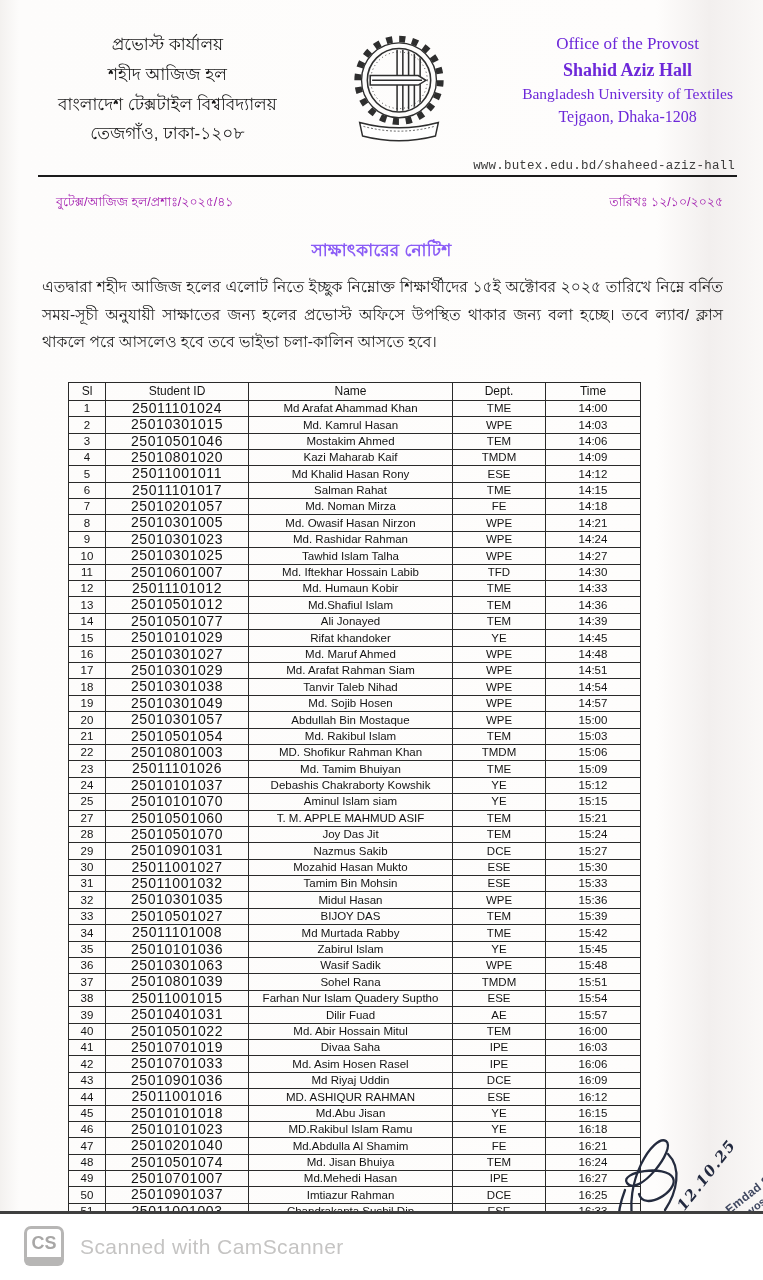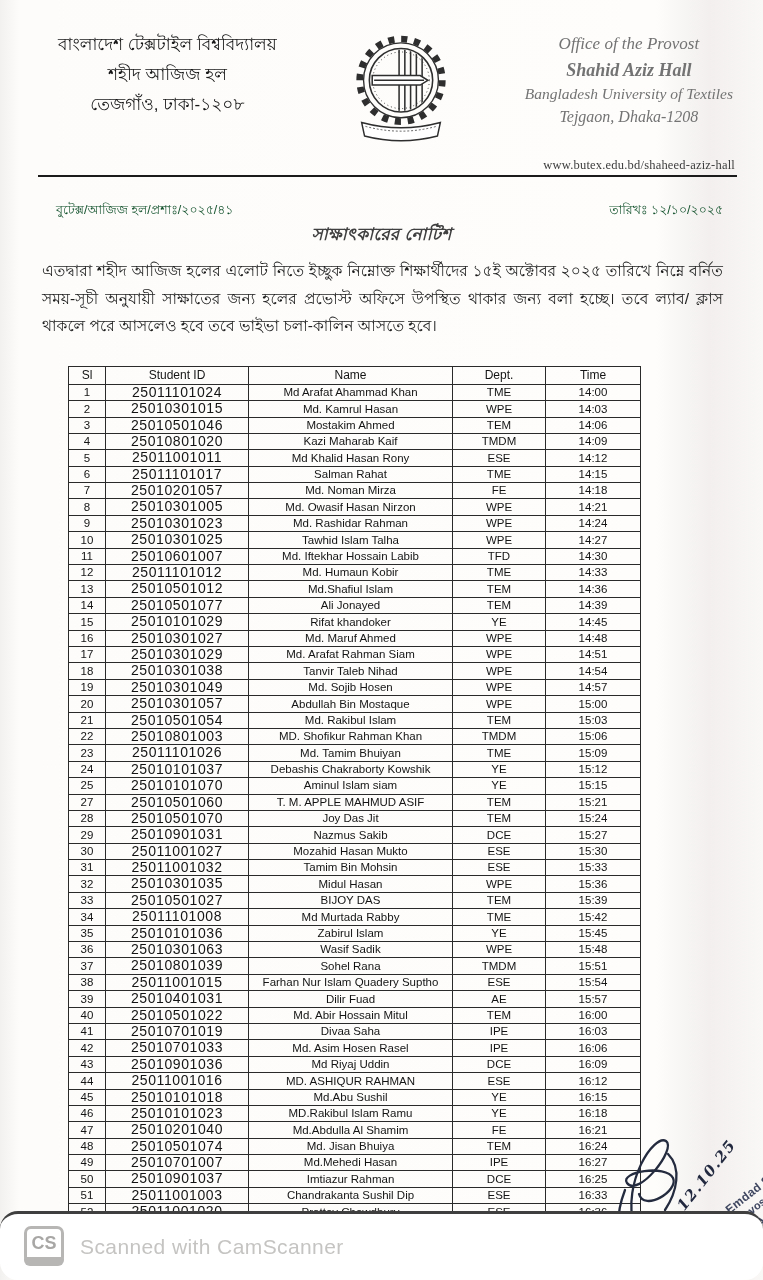--- a/index.html
+++ b/index.html
@@ -6,32 +6,32 @@
   body{
     width:763px;height:1280px;overflow:hidden;position:relative;
     background:linear-gradient(90deg,#f3f1ef 0%,#fdfcfb 2.5%,#fefdfc 86%,#f2efee 93%,#faf8f7 100%),#fdfcfb;
     font-family:"Liberation Sans",sans-serif;color:#1e1e1e;
   }
   .page{position:relative;width:763px;height:1280px;}
   
   .header{display:flex;align-items:flex-start;justify-content:space-between;padding:26px 30px 0 58px;}
   .hdr-bn{text-align:center;font-size:17px;line-height:1.75;color:#161616;margin-top:4px;}
   .hdr-logo{margin-top:4px;}
-  .hdr-en{text-align:center;font-family:"Liberation Serif",serif;color:#737373;margin-top:6px;font-style:italic;}
+  .hdr-en{text-align:center;font-family:"Liberation Serif",serif;color:#6d28d9;margin-top:6px;}
   .hdr-en .l1{font-size:17px;}
   .hdr-en .l2{font-size:18px;font-weight:bold;}
   .hdr-en .l3{font-size:15.5px;}
   .hdr-en .l4{font-size:16px;}
   .hdr-en div{line-height:1.45;}
-  .website{font-size:12.5px;color:#3c3c3c;text-align:right;padding:10px 28px 2px 8px;font-family:Liberation Serif, serif;letter-spacing:.2px;}
+  .website{font-size:12.5px;color:#3c3c3c;text-align:right;padding:10px 28px 2px 8px;font-family:Liberation Mono, monospace;letter-spacing:.2px;}
   .rule{border:none;border-top:2px solid #1b1b1b;margin:0 26px 0 38px;}
   
-  .meta{display:flex;justify-content:space-between;padding:24px 40px 0 56px;font-size:12.5px;color:#14532d;}
+  .meta{display:flex;justify-content:space-between;padding:16px 40px 0 56px;font-size:12.5px;color:#a21caf;}
   
-  .title{text-align:center;font-size:17px;font-weight:bold;color:#404040;margin-top:0;letter-spacing:.3px;font-style:italic;}
+  .title{text-align:center;font-size:17px;font-weight:bold;color:#8b5cf6;margin-top:24px;letter-spacing:.3px;}
   .bodytext{margin:8px 40px 8px 42px;font-size:15.5px;line-height:1.78;color:#1c1c1c;text-align:justify;}
   
   table{border-collapse:collapse;margin:26px 0 0 68px;table-layout:fixed;width:572px;
         font-size:11.5px;color:#141414;}
   th,td{border:1px solid #2a2a2a;text-align:center;padding:0 2px;height:15.4px;line-height:1.1;
         overflow:hidden;white-space:nowrap;}
   th{font-weight:normal;font-size:12px;height:17px;}
   td.sid{letter-spacing:.6px;font-size:14px;}
   td.sl{font-size:11.5px;}
   
@@ -41,37 +41,38 @@
              color:#232a40;letter-spacing:1.5px;white-space:nowrap;}
   .stamp{position:absolute;left:638px;top:1186px;width:244px;z-index:3;transform:rotate(-38deg);
          text-align:center;color:#3f4760;}
   .stamp .s1{font-size:12px;font-weight:bold;letter-spacing:.3px;}
   .stamp .s2{font-size:11px;font-weight:bold;}
   .stamp .s3{font-size:13.5px;font-weight:bold;letter-spacing:.4px;}
   .stamp .s4,.stamp .s5{font-size:10.5px;font-weight:bold;}
   .stamp div{line-height:1.25;white-space:nowrap;}
   
   .footer{position:absolute;left:0;bottom:0;width:763px;height:66px;background:#ffffff;
-          border-top:3px solid #3f3f3f;display:flex;align-items:center;z-index:5;border-radius:18px;}
+          border-top:3px solid #3f3f3f;display:flex;align-items:center;z-index:5;}
   .cs-badge{width:40px;height:42px;margin-left:24px;position:relative;}
   .cs-box{position:absolute;top:0;left:0;width:34px;height:28px;border:3px solid #b7b6b5;
           border-radius:7px 7px 3px 3px;display:flex;align-items:center;justify-content:center;
           font-size:18px;font-weight:bold;color:#a8a7a6;letter-spacing:0;}
   .cs-bar{position:absolute;left:0;bottom:2px;width:40px;height:9px;background:#b7b6b5;border-radius:2px 2px 6px 6px;}
   .cs-text{margin-left:16px;font-size:21px;color:#c5c4c3;letter-spacing:.4px;}
 </style>
 </head>
 <body>
 
 <div class="page">
 
   <div class="header">
     <div class="hdr-bn">
+      <div>প্রভোস্ট কার্যালয়</div>
+      <div>শহীদ আজিজ হল</div>
       <div>বাংলাদেশ টেক্সটাইল বিশ্ববিদ্যালয়</div>
-      <div>শহীদ আজিজ হল</div>
       <div>তেজগাঁও, ঢাকা-১২০৮</div>
     </div>
 
     <div class="hdr-logo">
       <svg width="96" height="114" viewBox="0 0 100 118">
         <defs>
             <clipPath id="inner">
               <circle cx="50" cy="52" r="32"></circle>
             </clipPath>
           </defs>
@@ -427,21 +428,21 @@
         <tr>
       <td class="sl">44</td>
       <td class="sid">25011001016</td>
       <td>MD. ASHIQUR RAHMAN</td>
       <td>ESE</td>
       <td>16:12</td>
     </tr>
         <tr>
       <td class="sl">45</td>
       <td class="sid">25010101018</td>
-      <td>Md.Abu Sushil</td>
+      <td>Md.Abu Jisan</td>
       <td>YE</td>
       <td>16:15</td>
     </tr>
         <tr>
       <td class="sl">46</td>
       <td class="sid">25010101023</td>
       <td>MD.Rakibul Islam Ramu</td>
       <td>YE</td>
       <td>16:18</td>
     </tr>

